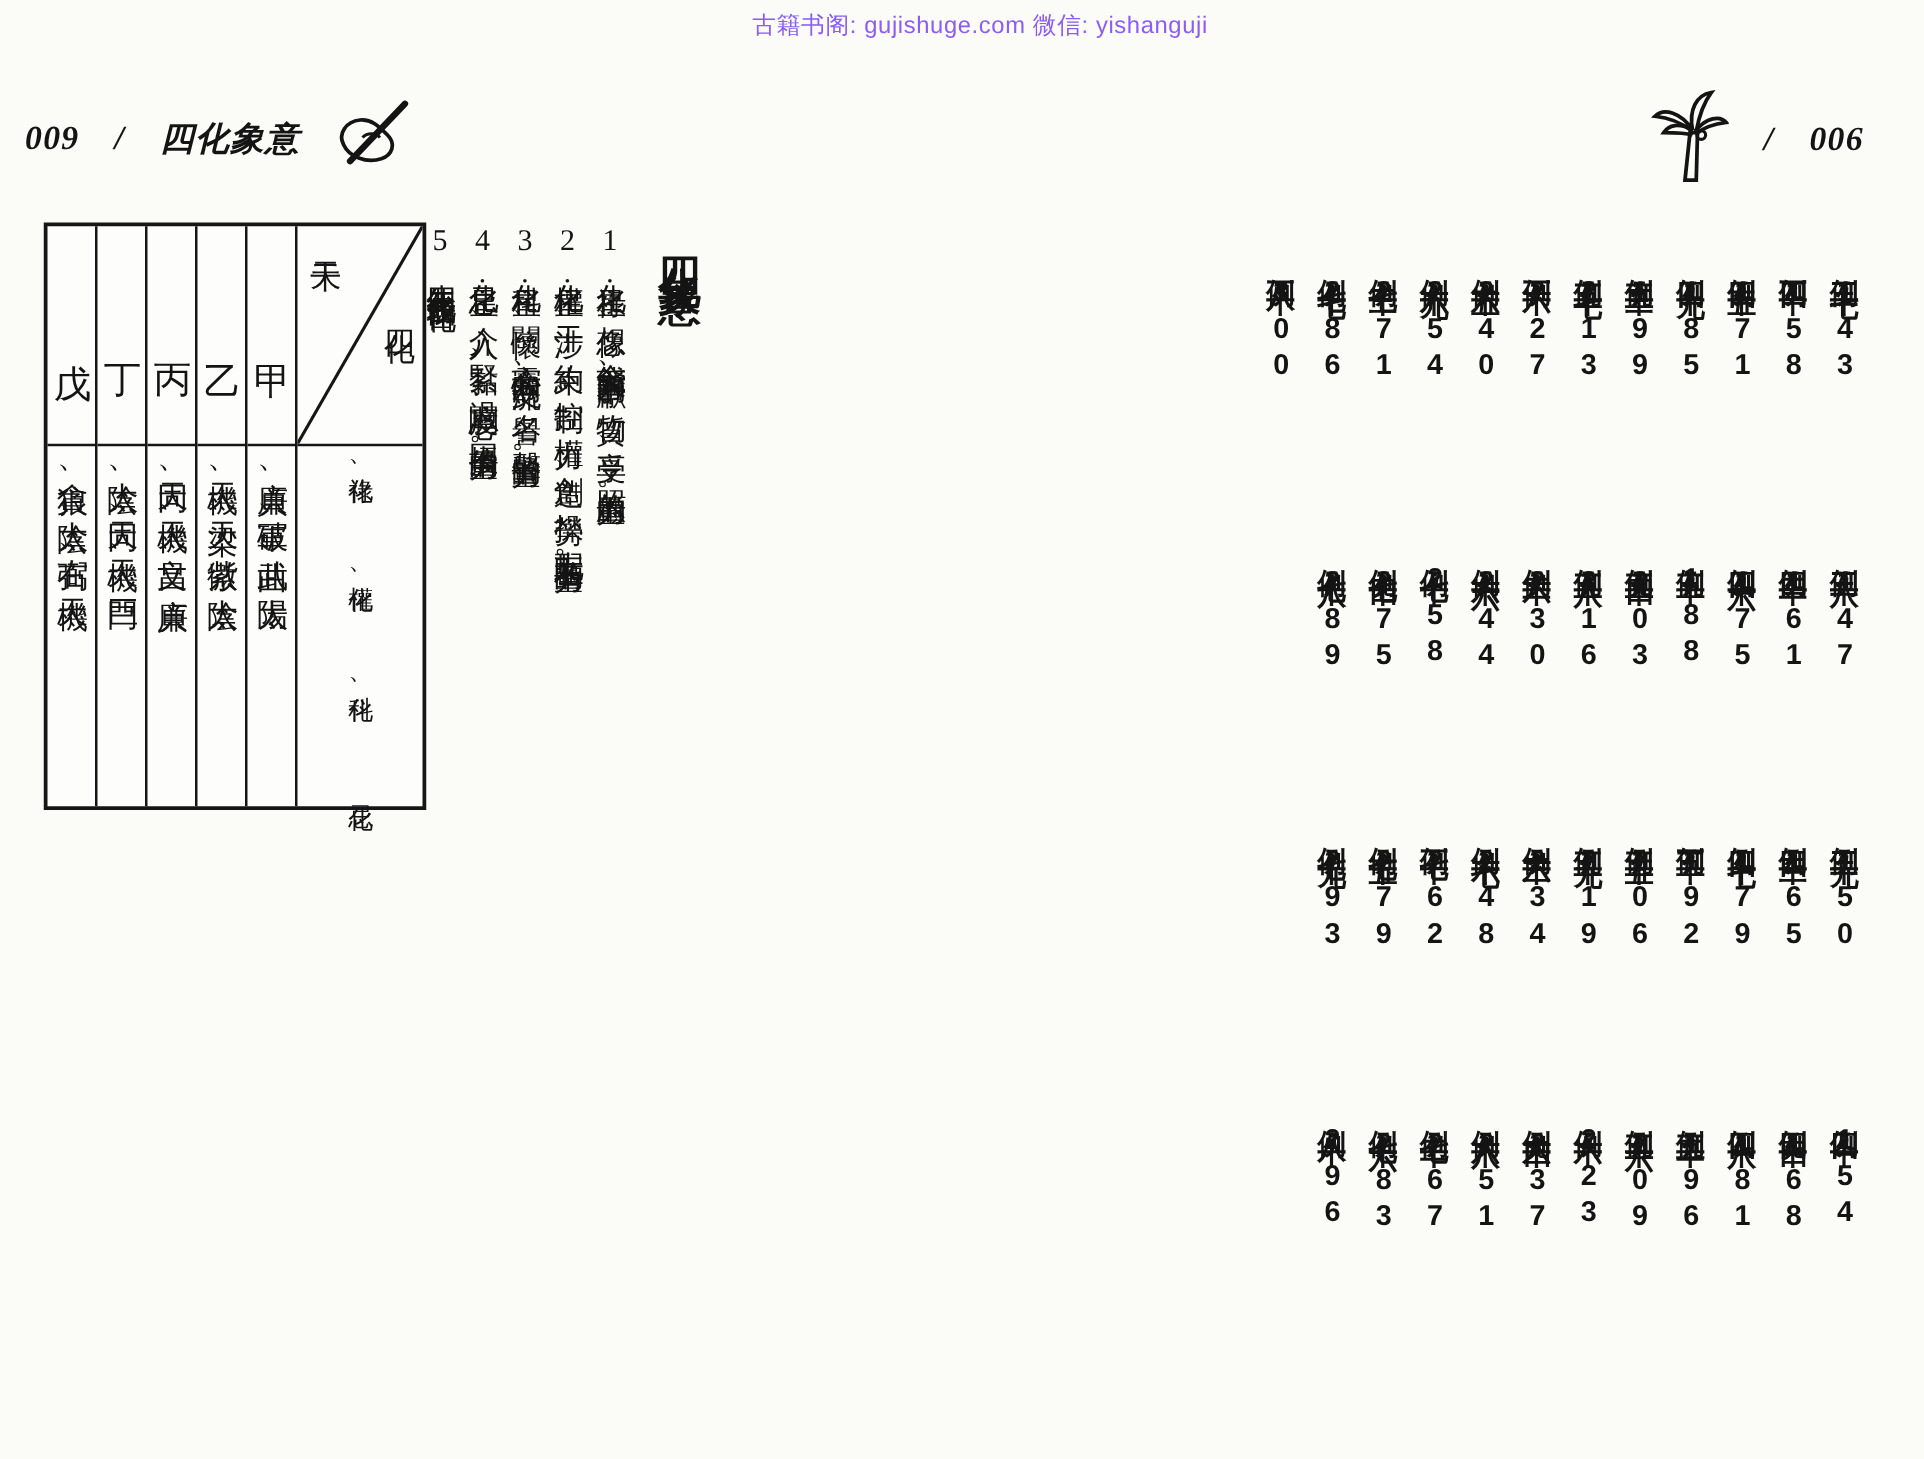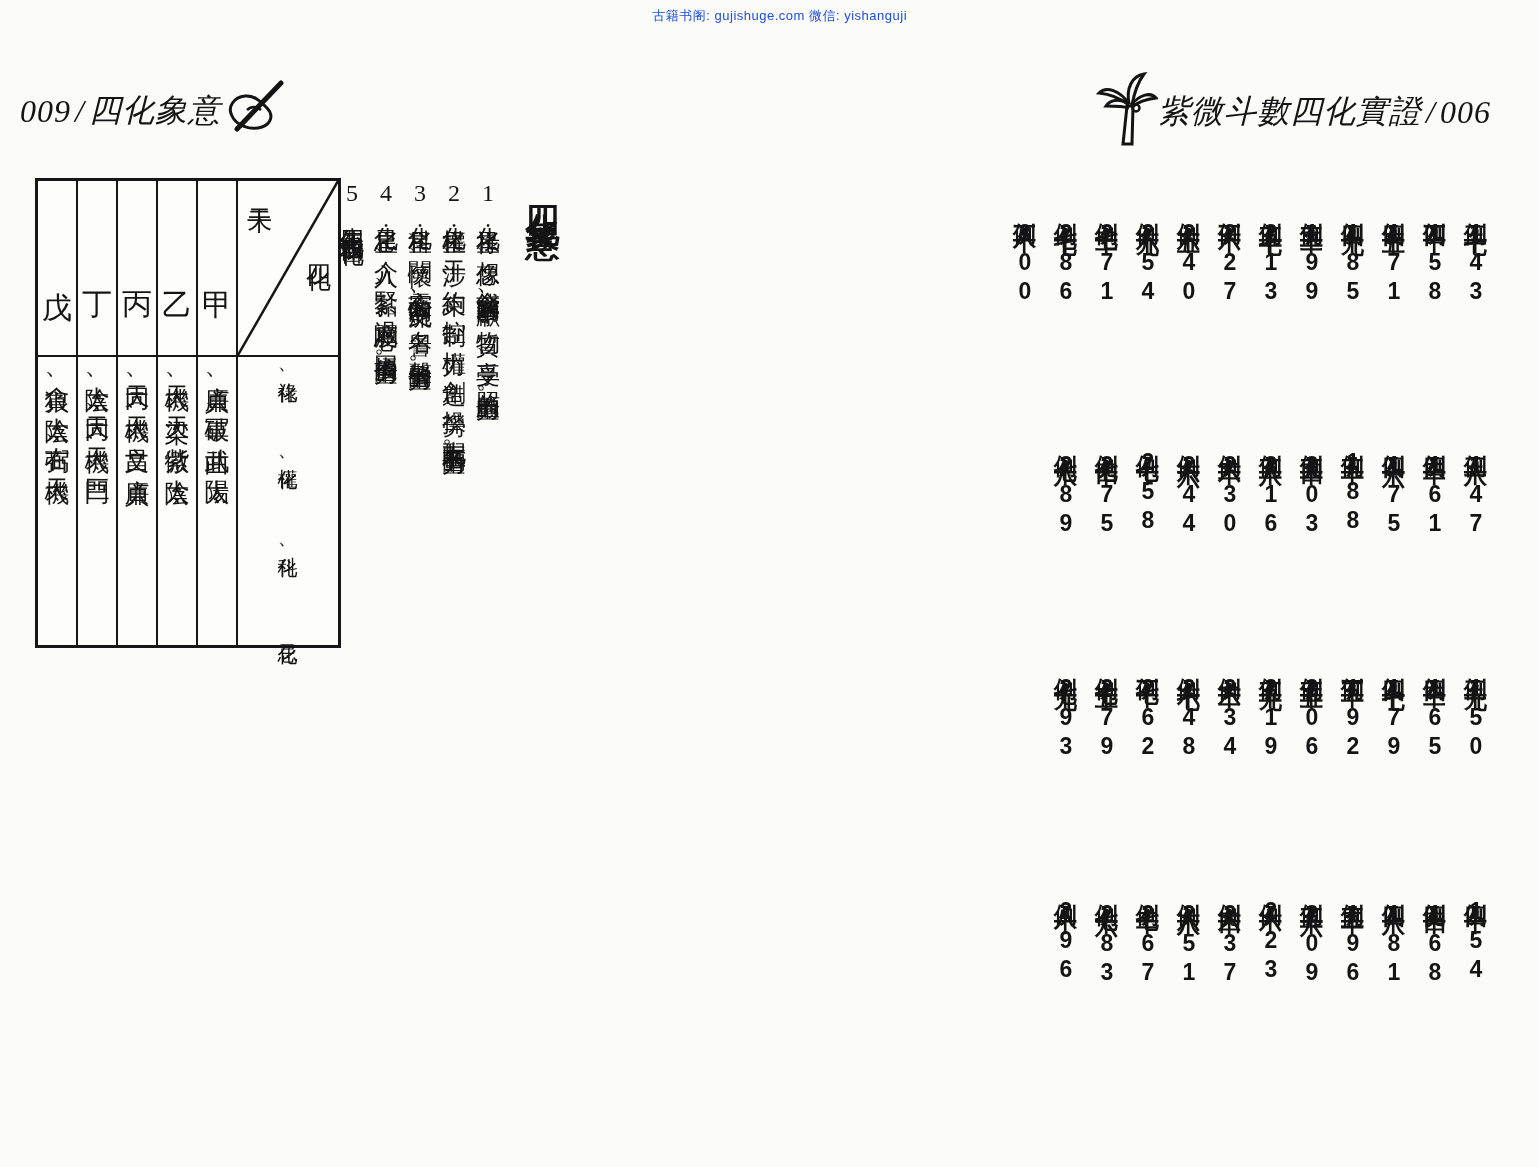--- a/index.html
+++ b/index.html
@@ -6,27 +6,27 @@
   body{
     width:1539px;height:1167px;position:relative;overflow:hidden;
     background:#fbfbf8;color:#141414;
     font-family:"Liberation Serif","DejaVu Serif",serif;
   }
   .vtext{writing-mode:vertical-rl;text-orientation:upright;line-height:1;}
 
   
   .watermark{
     position:absolute;top:7px;left:50%;transform:translateX(-46%);
-    font-size:13px;letter-spacing:.5px;color:#1d4ed8;
+    font-size:19px;letter-spacing:.5px;color:#8b5cf6;
     font-family:"Liberation Sans","DejaVu Sans",sans-serif;
   }
 
   
-  .hdr{position:absolute;display:flex;align-items:center;gap:0;
-       font-style:italic;font-weight:normal;font-size:32px;letter-spacing:1px;}
+  .hdr{position:absolute;display:flex;align-items:center;gap:24px;
+       font-style:italic;font-weight:bold;font-size:27px;letter-spacing:1px;}
   .hdr-left{left:20px;top:80px;}
   .hdr-right{right:48px;top:68px;}
   .hdr .sep{margin:0 4px;}
   .icon{display:inline-block;}
 
   
   .table{
     position:absolute;left:35px;top:178px;
     display:flex;flex-direction:row-reverse;
     border:3px solid #161616;background:#fdfdfb;
@@ -89,21 +89,20 @@
   <span class="icon">
     <svg width="62" height="80" viewBox="0 0 62 80">
       <path d="M27 76 L31 38 L37 38 L36 76 Z" fill="none" stroke="#141414" stroke-width="3"></path>
       <path d="M33 36 C 24 22, 10 18, 3 25 C 13 26, 24 30, 33 37" fill="none" stroke="#141414" stroke-width="3"></path>
       <path d="M33 36 C 30 20, 36 8, 48 6 C 42 14, 38 26, 36 37" fill="none" stroke="#141414" stroke-width="3"></path>
       <path d="M35 37 C 44 26, 55 24, 60 30 C 51 31, 42 34, 36 39" fill="none" stroke="#141414" stroke-width="3"></path>
       <path d="M33 36 C 22 30, 14 32, 10 38 C 18 38, 27 38, 33 40" fill="none" stroke="#141414" stroke-width="3"></path>
       <circle cx="40" cy="40" r="3.5" fill="none" stroke="#141414" stroke-width="2.5"></circle>
     </svg>
   </span>
-  <span>紫微斗數四化實證</span>
   <span class="sep">/</span>
   <span>006</span>
 </div>
 
 <div class="table" id="stem-table">
   <div class="t-col wide">
     <div class="corner">
       <svg width="100" height="174" viewBox="0 0 100 174">
         <line x1="0" y1="174" x2="100" y2="0" stroke="#161616" stroke-width="2.5"></line>
       </svg>

